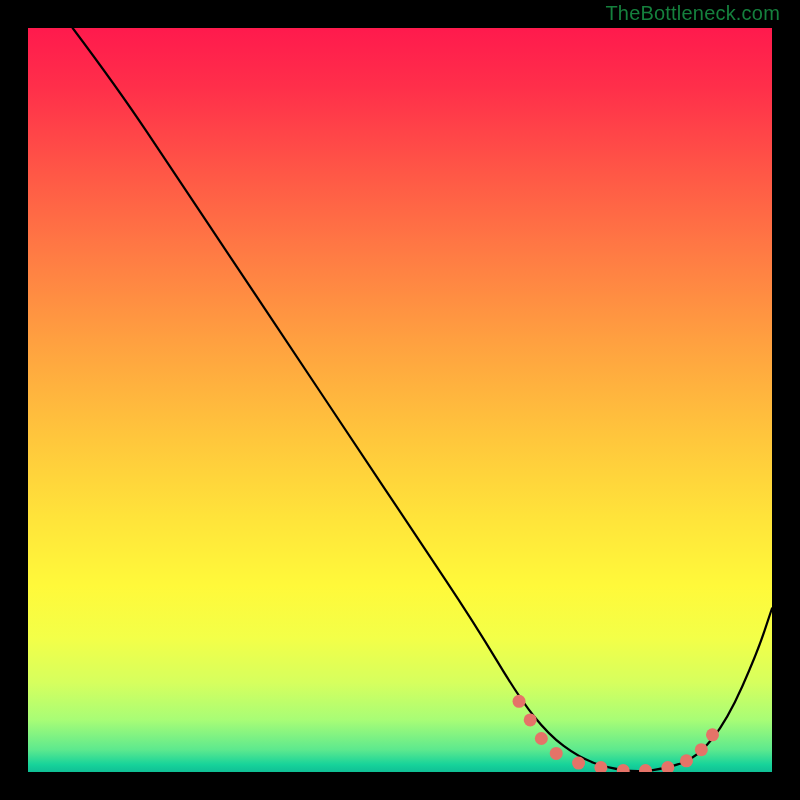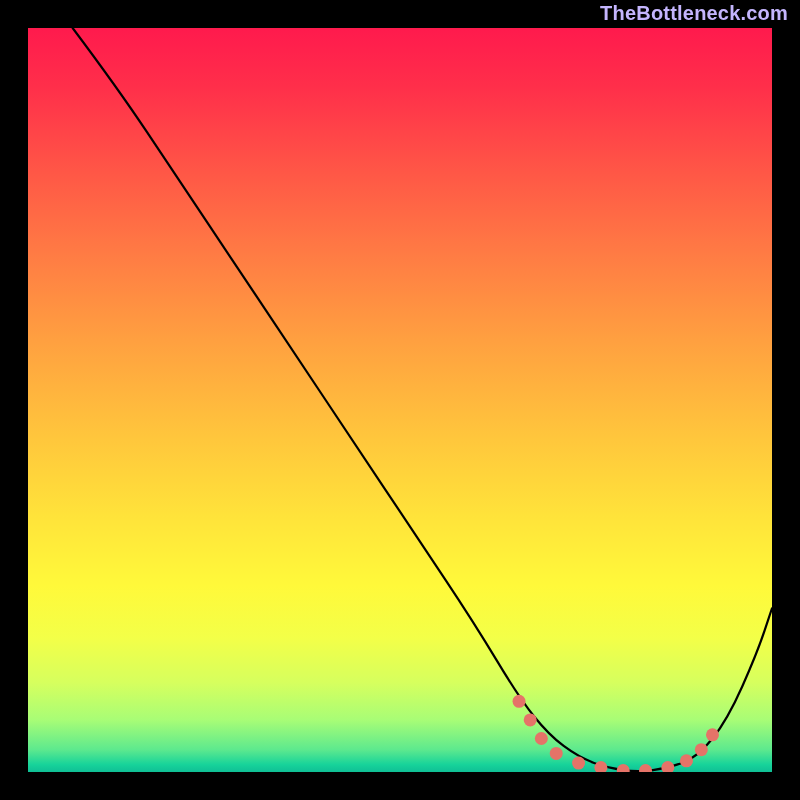--- a/index.html
+++ b/index.html
@@ -13,24 +13,24 @@
   }
   .outer {
     position: relative;
     width: 800px;
     height: 800px;
     background: #000;
   }
   .watermark {
     position: absolute;
     top: 2px;
-    right: 12px;
+    right: 20px;
     font-size: 20px;
-    font-weight: 700;
-    color: #c4b5fd;
+    font-weight: 400;
+    color: #15803d;
     user-select: none;
     letter-spacing: 0.2px;
   }
   .plot-frame {
     position: absolute;
     left: 28px;
     top: 28px;
     width: 744px;
     height: 744px;
     background: #000;

